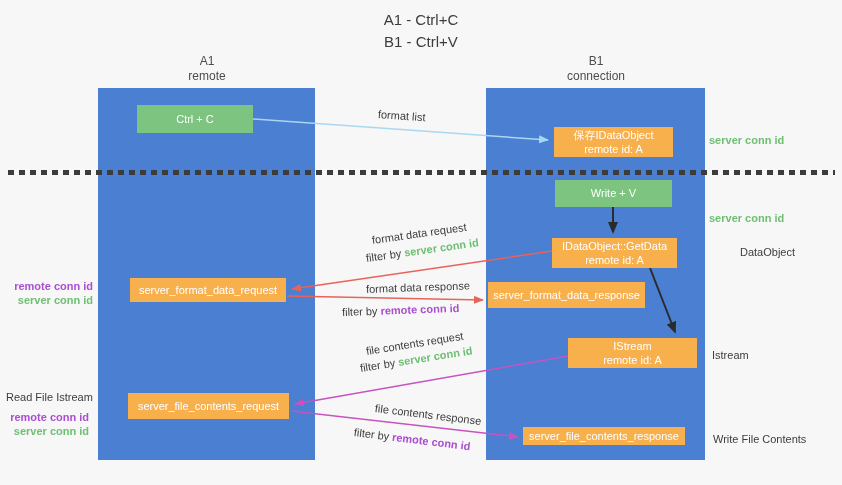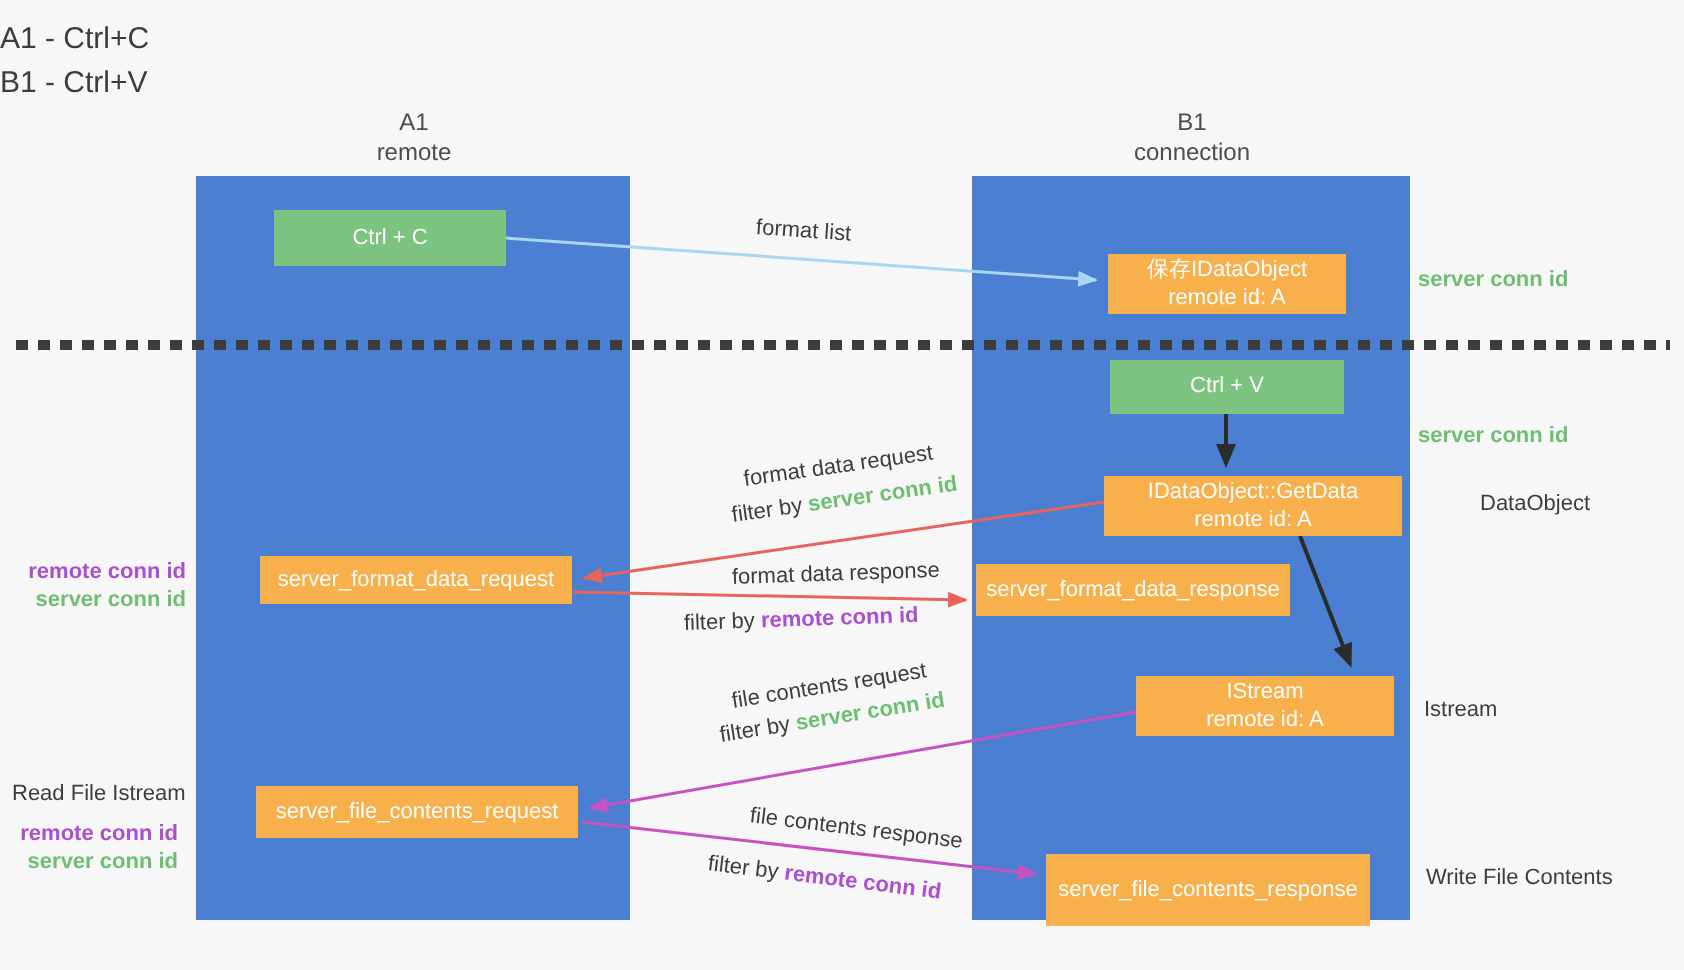--- a/index.html
+++ b/index.html
@@ -1,19 +1,19 @@
 <!DOCTYPE html>
 <html style="--lane-blue: #4a7fd2; --box-green: #7cc47f; --box-orange: #f8b04d; --arrow-blue: #a9d7f2; --arrow-red: #e8635a; --arrow-magenta: #c753c0; --arrow-black: #2b2b2b; --text-green: #6fbf73; --text-purple: #ab4fcf;"><head>
 <meta charset="utf-8">
 <style>
   html,body { margin:0; padding:0; }
   body { font-family: "Liberation Sans", "DejaVu Sans", sans-serif; background:#f7f7f7; }
   #canvas { position:relative; width:842px; height:485px; background:#f7f7f7; overflow:hidden; }
 
-  .title { position:absolute; left:0; right:0; top:9px; text-align:left;
+  .title { position:absolute; left:0; right:0; top:9px; text-align:center;
            font-size:15px; color:#3c3c3c; line-height:1.45; z-index:4; }
 
   .lane-header { position:absolute; text-align:center; font-size:12px; color:#4d4d4d;
                  line-height:1.25; z-index:4; }
   #hdr-a1 { left:157px; top:54px; width:100px; }
   #hdr-b1 { left:546px; top:54px; width:100px; }
 
   .lane { position:absolute; background:var(--lane-blue); z-index:1; }
   #lane-a1 { left:98px;  top:88px; width:217px; height:372px; }
   #lane-b1 { left:486px; top:88px; width:219px; height:372px; }
@@ -25,26 +25,26 @@
 
   .box { position:absolute; display:flex; flex-direction:column; align-items:center;
          justify-content:center; color:#fff; font-size:11px; line-height:1.3;
          text-align:center; z-index:3; white-space:nowrap; }
   .box.green  { background:var(--box-green);justify-content:center; }
   .box.orange { background:var(--box-orange); }
 
   #box-ctrl-c   { left:137px; top:105px; width:116px; height:28px; }
   #box-save-do  { left:554px; top:127px; width:119px; height:30px; }
   #box-ctrl-v   { left:555px; top:180px; width:117px; height:27px; }
-  #box-getdata  { left:552px; top:238px; width:149px; height:30px; }
+  #box-getdata  { left:552px; top:238px; width:125px; height:30px; }
   #box-fmt-req  { left:130px; top:278px; width:156px; height:24px; }
   #box-fmt-res  { left:488px; top:282px; width:157px; height:26px; }
   #box-istream  { left:568px; top:338px; width:129px; height:30px; }
   #box-file-req { left:128px; top:393px; width:161px; height:26px; }
-  #box-file-res { left:523px; top:427px; width:162px; height:36px; }
+  #box-file-res { left:523px; top:427px; width:162px; height:18px; }
 
   .lbl { position:absolute; font-size:11px; color:#3d3d3d; white-space:nowrap; z-index:4; }
   .green-text  { color:var(--text-green);  font-weight:bold; }
   .purple-text { color:var(--text-purple); font-weight:bold; }
   .rot { transform-origin:left center; }
   .stack { line-height:1.3; text-align:right; }
 </style>
 </head>
 <body>
 
@@ -96,21 +96,21 @@
   <div id="box-ctrl-c" class="box green">
     <span>Ctrl + C</span>
   </div>
 
   <div id="box-save-do" class="box orange">
     <span>保存IDataObject</span>
     <span>remote id: A</span>
   </div>
 
   <div id="box-ctrl-v" class="box green">
-    <span>Ctrl + V</span>
+    <span>Write + V</span>
   </div>
 
   <div id="box-getdata" class="box orange">
     <span>IDataObject::GetData</span>
     <span>remote id: A</span>
   </div>
 
   <div id="box-fmt-req" class="box orange">
     <span>server_format_data_request</span>
   </div>

